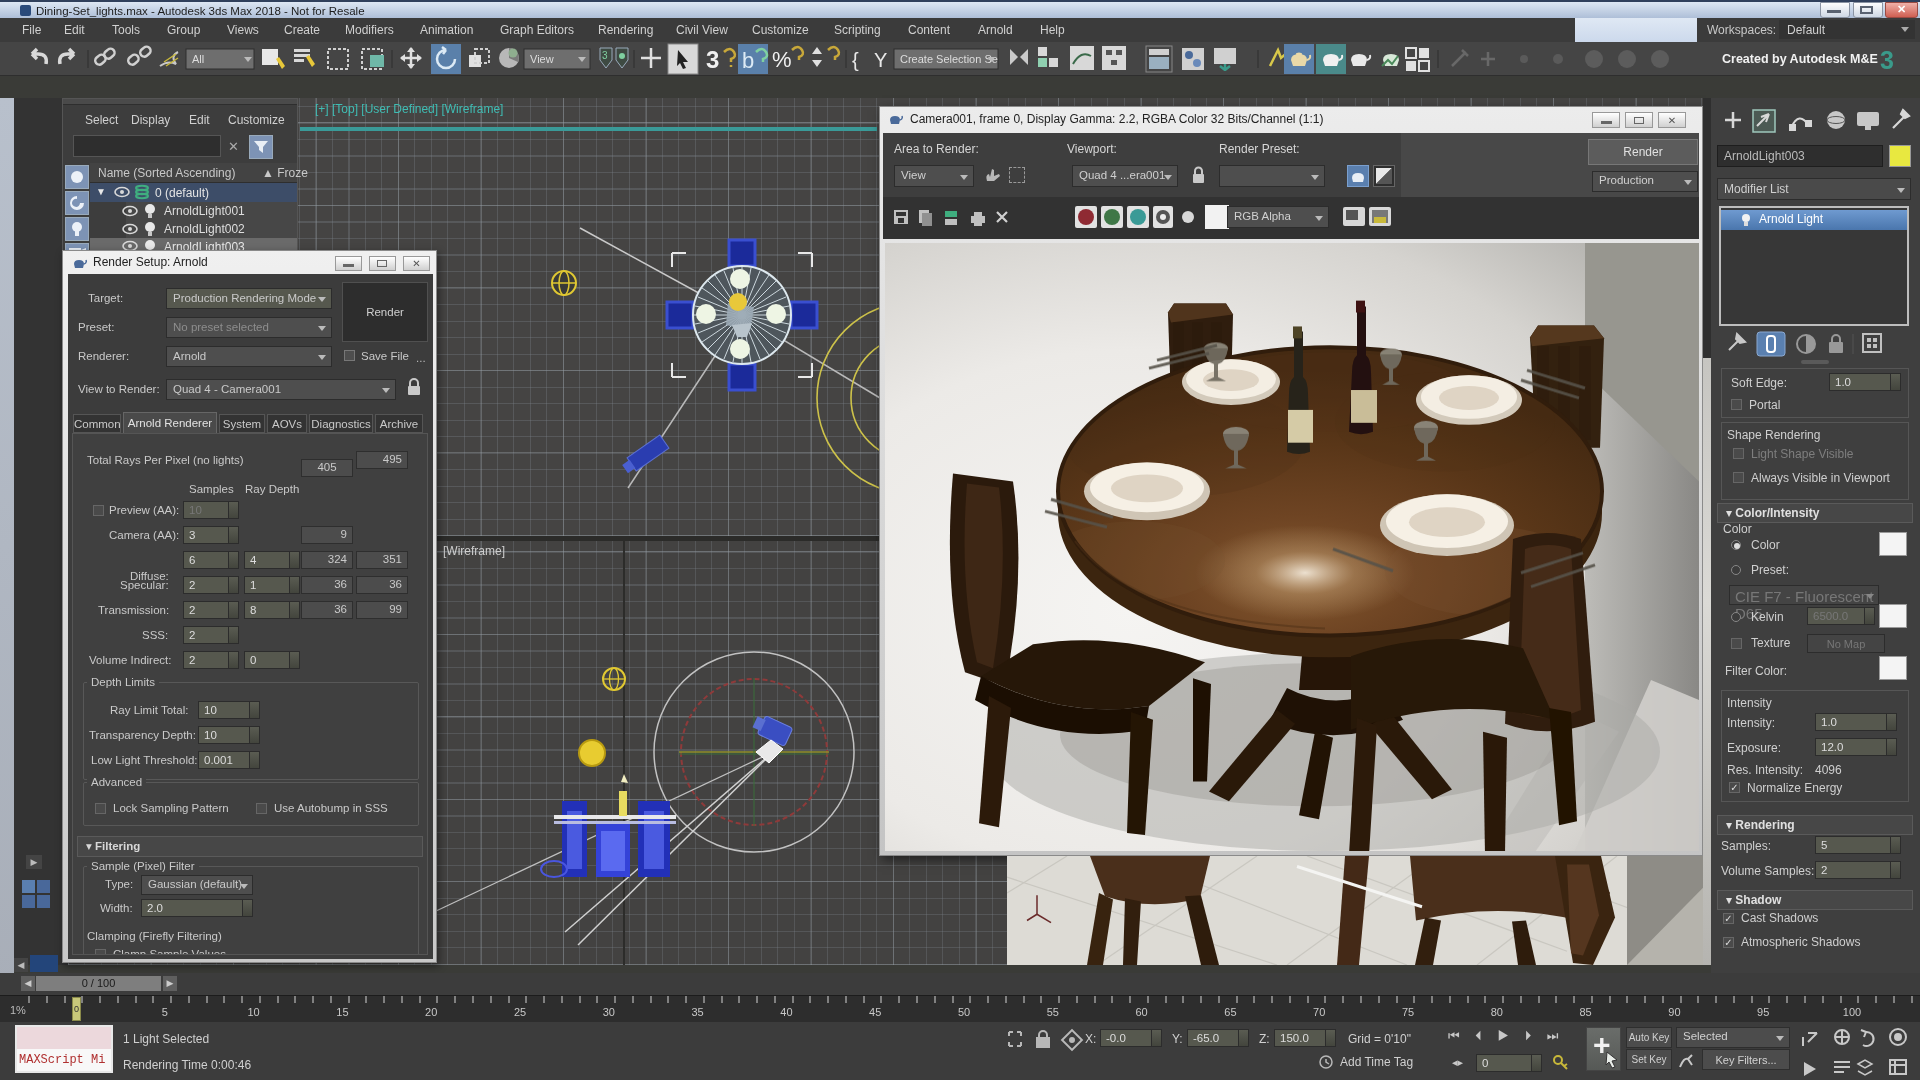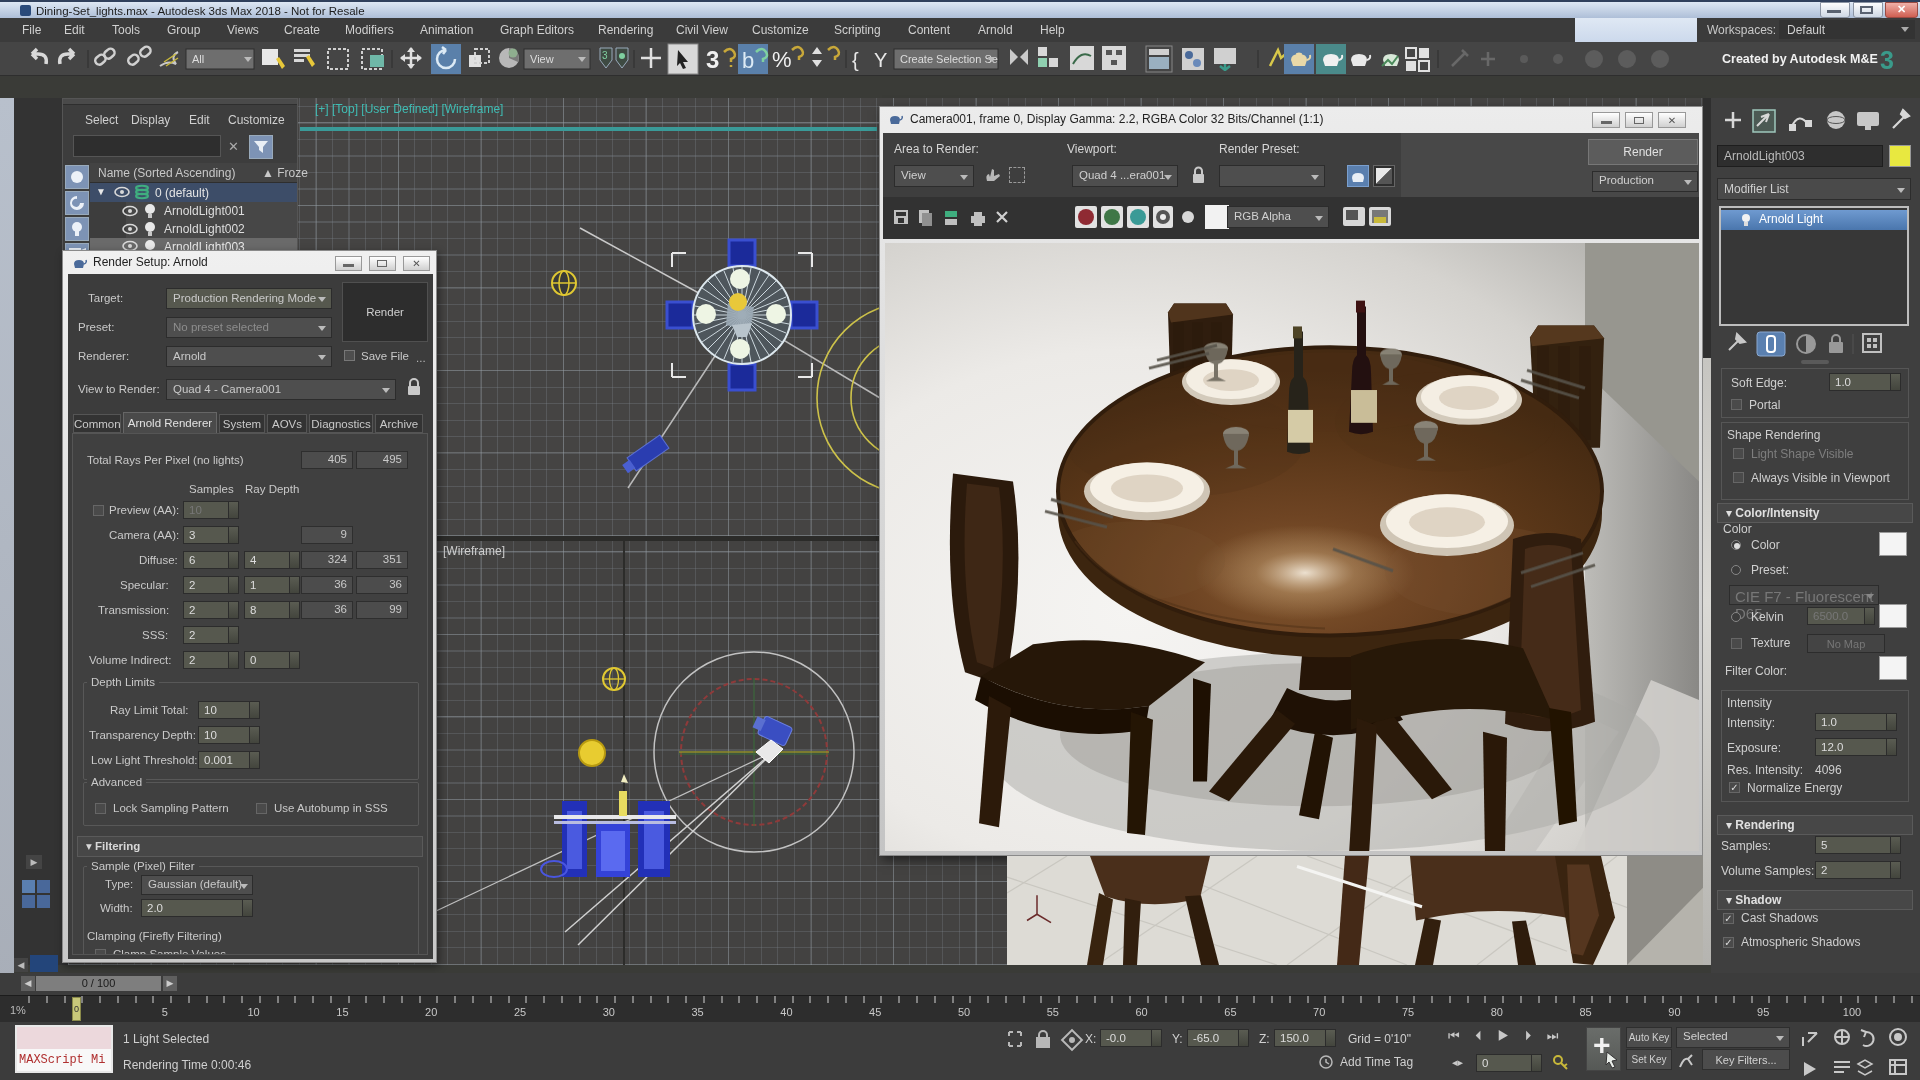--- a/index.html
+++ b/index.html
@@ -498,35 +498,35 @@
 
       <div class="abs" style="left:5px;top:140px;width:48px;height:19px;background:#333;border:1px solid #555;text-align:center;line-height:18px;font-size:11.5px;">Common</div>
       <div class="abs" style="left:55px;top:138px;width:94px;height:21px;background:#4a4a4a;border:1px solid #666;border-bottom:none;text-align:center;line-height:20px;font-size:11.5px;color:#e2e2e2;">Arnold Renderer</div>
       <div class="abs" style="left:151px;top:140px;width:46px;height:19px;background:#333;border:1px solid #555;text-align:center;line-height:18px;font-size:11.5px;">System</div>
       <div class="abs" style="left:199px;top:140px;width:40px;height:19px;background:#333;border:1px solid #555;text-align:center;line-height:18px;font-size:11.5px;">AOVs</div>
       <div class="abs" style="left:241px;top:140px;width:64px;height:19px;background:#333;border:1px solid #555;text-align:center;line-height:18px;font-size:11.5px;">Diagnostics</div>
       <div class="abs" style="left:307px;top:140px;width:48px;height:19px;background:#333;border:1px solid #555;text-align:center;line-height:18px;font-size:11.5px;">Archive</div>
 
       <div class="abs" style="left:4px;top:159px;width:356px;height:522px;border:1px solid #555;background:#404040;overflow:hidden;">
         <div class="abs" style="left:14px;top:20px;">Total Rays Per Pixel (no lights)</div>
-        <div class="abs vbox" style="left:228px;top:17px;">405</div>
+        <div class="abs vbox" style="left:228px;top:25px;text-align:center;">405</div>
         <div class="abs vbox" style="left:283px;top:17px;">495</div>
         <div class="abs" style="left:116px;top:49px;">Samples</div>
         <div class="abs" style="left:172px;top:49px;">Ray Depth</div>
         <div class="abs chk" style="left:20px;top:71px;"></div>
         <div class="abs" style="left:36px;top:70px;">Preview (AA):</div>
         <div class="abs spin" style="left:110px;top:67px;width:56px;height:18px;">
             <span style="color:#777;">10</span>
           </div>
         <div class="abs" style="left:36px;top:95px;">Camera (AA):</div>
         <div class="abs spin" style="left:110px;top:92px;width:56px;height:18px;">
             <span>3</span>
           </div>
         <div class="abs vbox" style="left:228px;top:92px;">9</div>
-        <div class="abs" style="left:57px;top:120px;margin-left:9px;">Diffuse:</div>
+        <div class="abs" style="left:57px;top:136px;">Diffuse:</div>
         <div class="abs spin" style="left:110px;top:117px;width:56px;height:18px;">
             <span>6</span>
           </div>
         <div class="abs spin" style="left:171px;top:117px;width:56px;height:18px;">
             <span>4</span>
           </div>
         <div class="abs vbox" style="left:228px;top:117px;">324</div>
         <div class="abs vbox" style="left:283px;top:117px;">351</div>
         <div class="abs" style="left:47px;top:145px;">Specular:</div>
         <div class="abs spin" style="left:110px;top:142px;width:56px;height:18px;">

